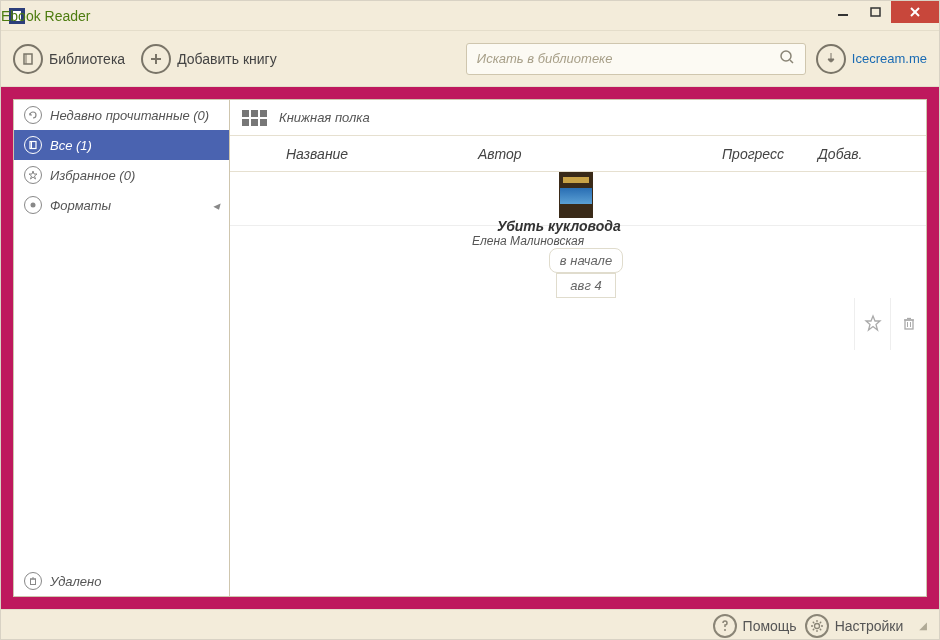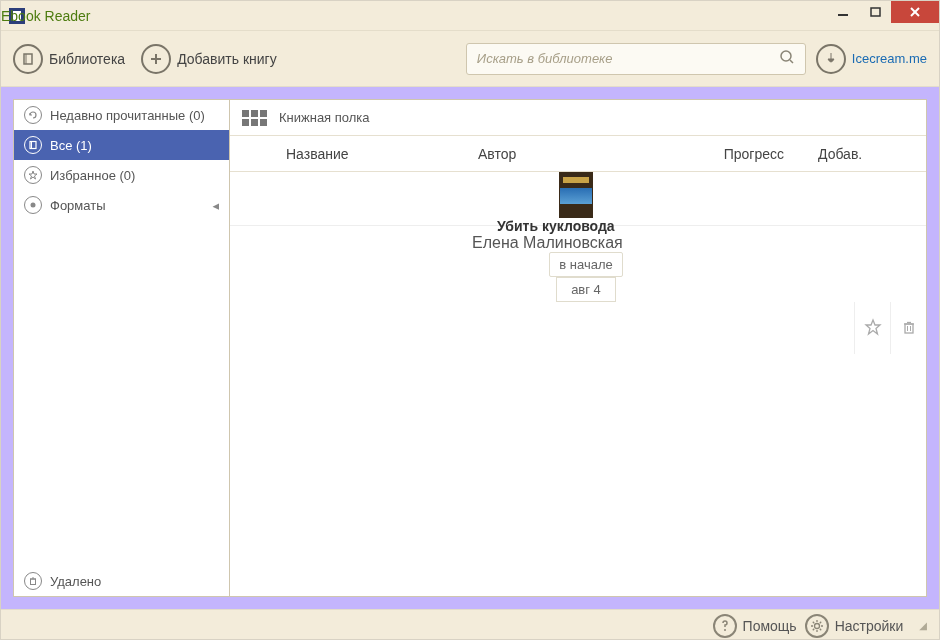--- a/index.html
+++ b/index.html
@@ -127,23 +127,24 @@
   .search-box input::placeholder { color: #a79f88; font-style: italic; }
   .link-label {
     color: #1a6bb3;
     font-size: 13px;
     cursor: pointer;
   }
   
   .main {
     display: flex;
     height: 522px;
-    background: #c4b5fd;
+    background: #be185d;
     padding: 12px;
     gap: 0;
+    font-style: italic;
   }
   .sidebar {
     width: 216px;
     background: #fff;
     border: 1px solid #cfc6ae;
     display: flex;
     flex-direction: column;
     border-right: none;
   }
   .side-item {
@@ -235,28 +236,28 @@
     position: relative;
   }
   .book-cover::after {
     content: "";
     position: absolute;
     left: 3px; right: 3px; top: 4px;
     height: 6px;
     background: #c9a347;
   }
   .row-title { width: 170px; font-weight: 700; font-size: 14px; color: #333; }
-  .row-author { width: 220px; color: #555; font-size: 16px; }
+  .row-author { width: 220px; color: #555; font-size: 12px; }
   .row-progress {
     width: 74px;
     text-align: center;
     color: #666;
     font-size: 13px;
     border: 1px solid #e0dccd;
-    border-radius: 2px;
+    border-radius: 8px;
     padding: 4px 0;
     margin-left: 8px;
   }
   .row-added {
     width: 60px;
     text-align: center;
     color: #666;
     font-size: 13px;
     border: 1px solid #e0dccd;
     border-radius: 0;

